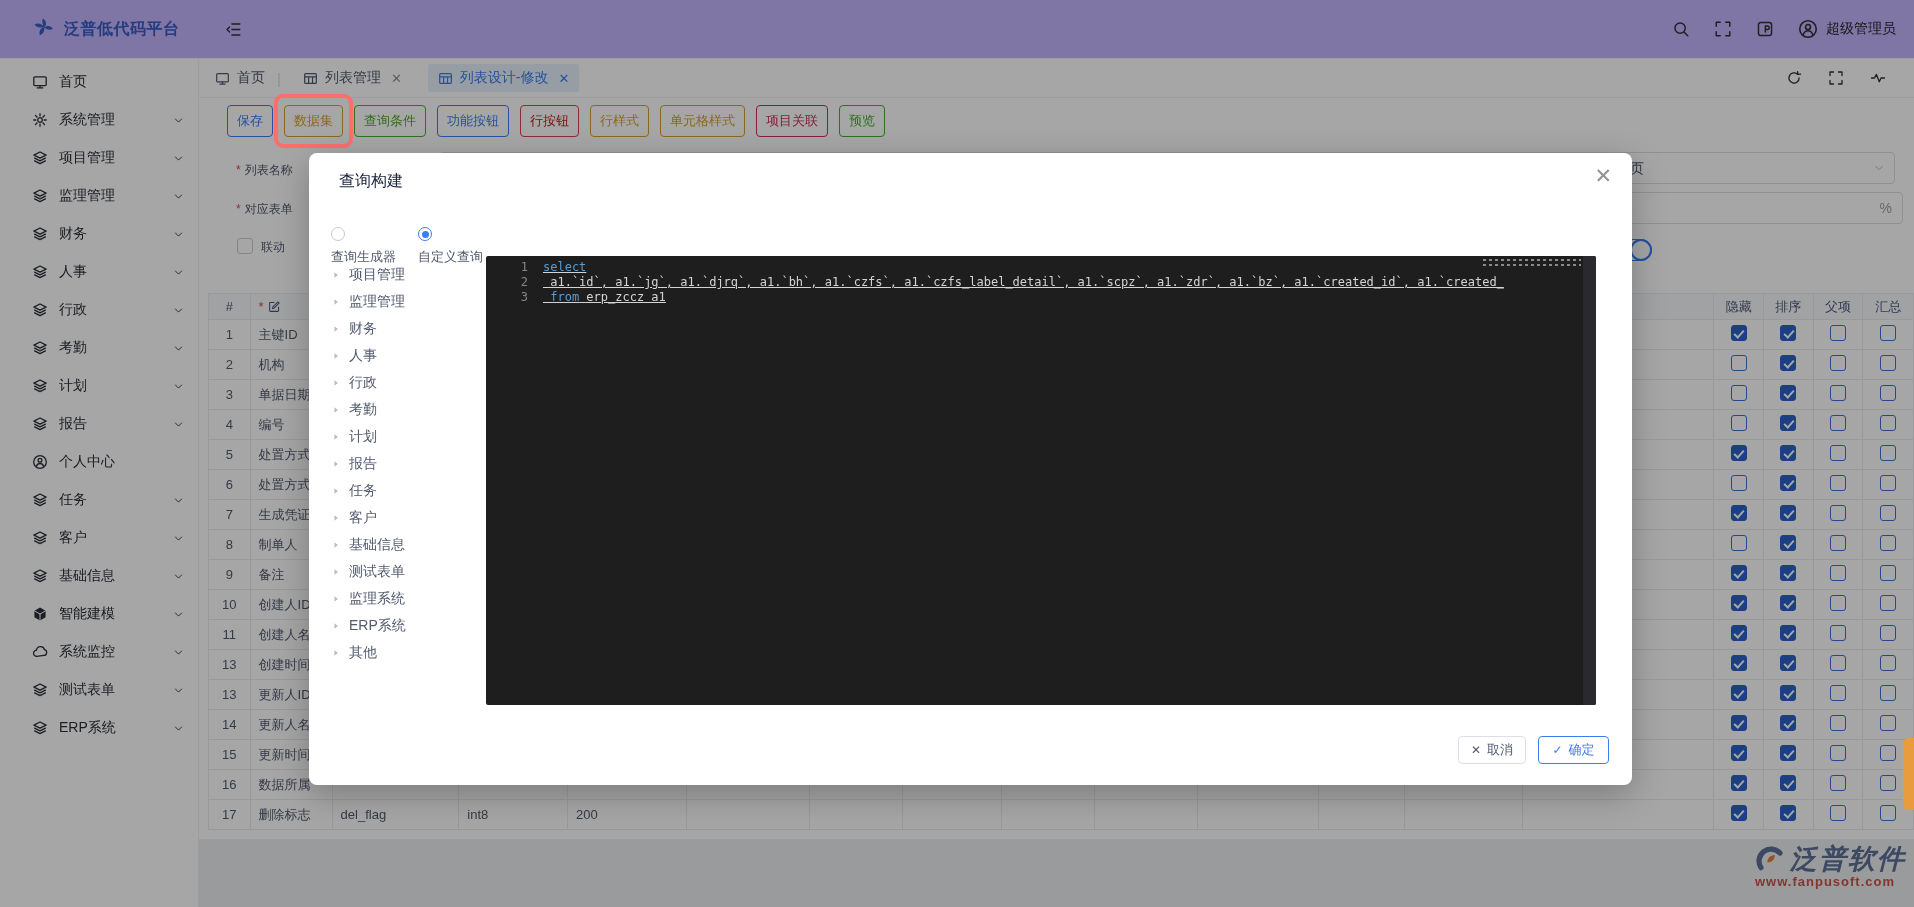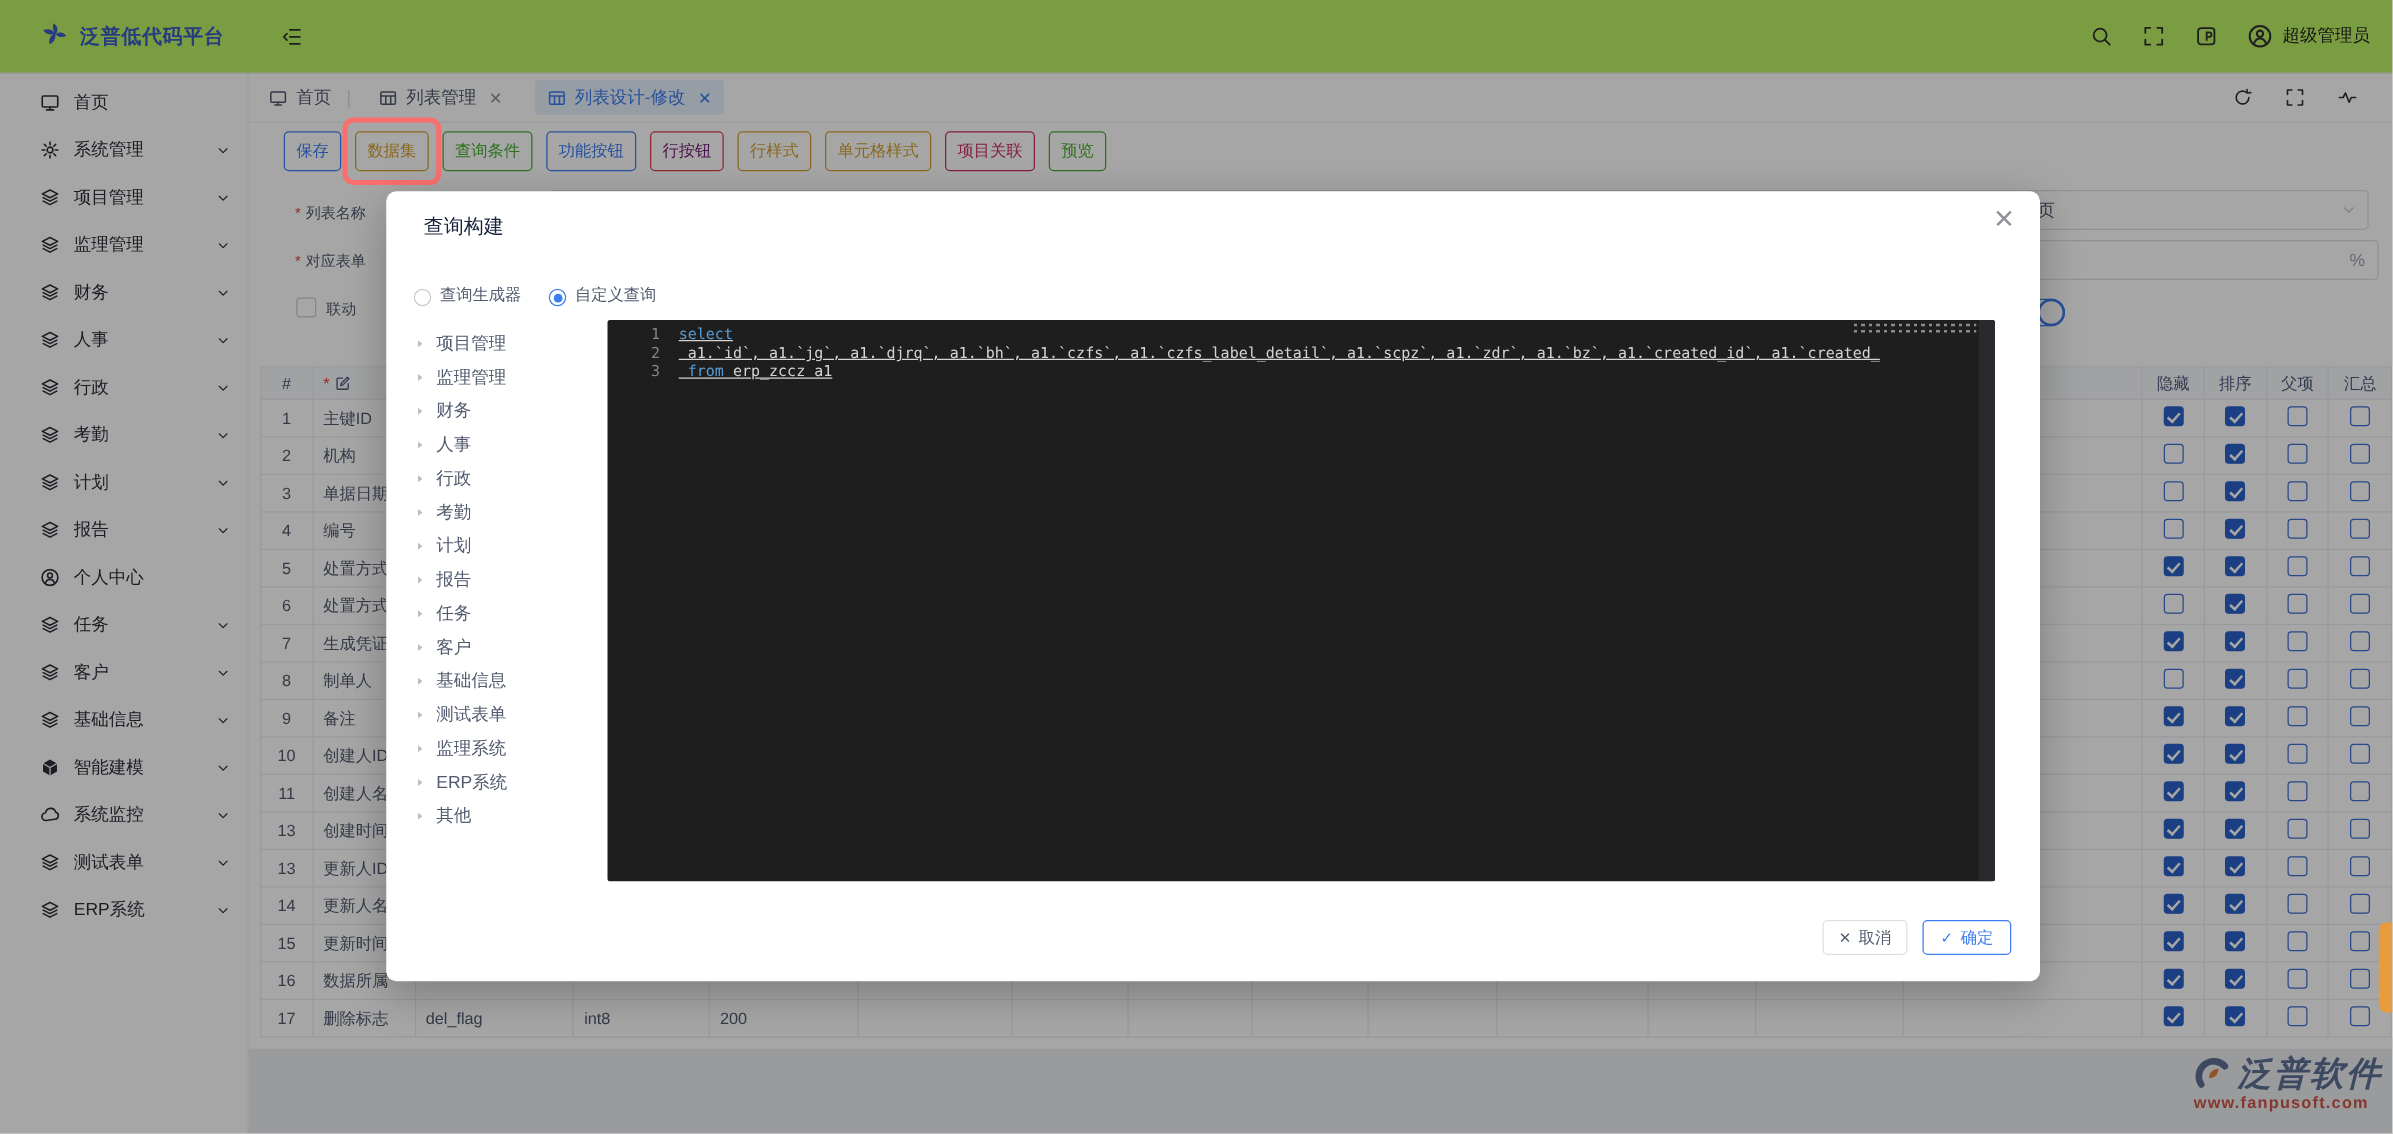--- a/index.html
+++ b/index.html
@@ -2,21 +2,21 @@
 <html><head>
 <meta charset="utf-8">
 <style>
   html,body{margin:0;padding:0;}
   body{width:1914px;height:907px;position:relative;overflow:hidden;background:#fff;
        font-family:"Liberation Sans",sans-serif;-webkit-font-smoothing:antialiased;}
   .ic{display:inline-flex;width:16px;height:16px;flex:none;}
   .ic svg{width:100%;height:100%;stroke:currentColor;fill:none;stroke-width:1.3;stroke-linecap:round;stroke-linejoin:round;}
 
   
-  #topbar{position:absolute;left:0;top:0;width:100%;height:59px;background:#bef264;display:flex;
+  #topbar{position:absolute;left:0;top:0;width:100%;height:59px;background:#c4b5fd;display:flex;
           align-items:center;border-bottom:1px solid #f0f1f4;box-sizing:border-box;z-index:1;}
   .logo-area{width:199px;display:flex;align-items:center;padding-left:30px;box-sizing:border-box;gap:8px;}
   .logo-ic{width:26px;height:26px;color:#3a5cc5;}
   .brand{font-size:16px;font-weight:bold;color:#3a5cc5;white-space:nowrap;letter-spacing:.5px;}
   .collapse{margin-left:26px;color:#303133;width:17px;height:17px;cursor:pointer;}
   .topbar-right{margin-left:auto;display:flex;align-items:center;gap:24px;padding-right:18px;color:#303133;}
   .topbar-right .ic{width:18px;height:18px;cursor:pointer;}
   .avatar-wrap{display:flex;align-items:center;gap:8px;cursor:pointer;}
   .username{font-size:14px;color:#262626;}
 
@@ -39,21 +39,21 @@
   .tb-tab.active .x{color:#3c7df0;}
   .tabbar-right{margin-left:auto;display:flex;gap:26px;color:#303133;padding-right:12px;}
   .tabbar-right .ic{width:16px;height:16px;cursor:pointer;}
 
   #toolbar{height:32px;padding:7px 0 0 28px;display:flex;gap:11px;}
   .btn{font-size:13px;padding:3px 9px;border-radius:4px;background:transparent;border:1px solid;cursor:pointer;
        font-family:inherit;line-height:1.2;white-space:nowrap;}
   .btn.blue{color:#3c7df0;border-color:#3c7df0}
   .btn.orange{color:#d6a031;border-color:#d6a031}
   .btn.green{color:#49ae32;border-color:#49ae32}
-  .btn.red{color:#701a75;border-color:#d9414d}
+  .btn.red{color:#b91c1c;border-color:#d9414d}
   .btn.crimson{color:#c8325f;border-color:#c8325f}
 
   
   .form-label{position:absolute;font-size:12px;color:#515a6e;white-space:nowrap;}
   .req-star{color:#e24545;margin-right:4px;}
   .sel-box{position:absolute;left:240px;top:93px;width:1456px;height:32px;background:#fff;
            border:1px solid #dcdfe6;border-radius:4px;box-sizing:border-box;}
   .sel-frag{position:absolute;left:1190px;top:0;line-height:30px;font-size:14px;color:#515a6e;}
   .sel-chev{position:absolute;right:9px;top:9px;width:12px;height:12px;color:#b4b9c2;}
   .inp-box{position:absolute;left:240px;top:133px;width:1464px;height:32px;background:#fff;
@@ -92,21 +92,21 @@
   
   #overlay{position:absolute;inset:0;background:rgba(0,0,0,.35);z-index:40;}
   #hl-ring{position:absolute;border:4px solid #fb6e6e;border-radius:9px;z-index:45;pointer-events:none;}
 
   
   #modal{position:absolute;left:309px;top:153px;width:1323px;height:632px;background:#fff;border-radius:8px;
          z-index:50;box-shadow:0 10px 34px rgba(0,0,0,.25);}
   .m-title{position:absolute;left:30px;top:18px;font-size:16px;color:#17233d;}
   .m-close{position:absolute;right:20px;top:12px;font-size:21px;color:#909399;cursor:pointer;line-height:1;}
   .m-radios{position:absolute;left:22px;top:74px;display:flex;gap:22px;align-items:center;}
-  .radio{display:flex;align-items:flex-end;gap:7px;font-size:13px;color:#515a6e;cursor:pointer;}
+  .radio{display:flex;align-items:flex-start;gap:7px;font-size:13px;color:#515a6e;cursor:pointer;flex-direction:column;}
   .rdot{width:14px;height:14px;border-radius:50%;border:1px solid #c6cad1;box-sizing:border-box;background:#fff;flex:none;}
   .radio.sel .rdot{border-color:#3c7df0;position:relative;}
   .radio.sel .rdot::after{content:"";position:absolute;inset:2.5px;background:#3c7df0;border-radius:50%;}
   .m-tree{position:absolute;left:22px;top:108px;width:152px;}
   .tree-item{display:flex;align-items:center;gap:8px;height:27px;font-size:14px;color:#515a6e;cursor:pointer;}
   .caret{width:10px;height:10px;color:#b7bcc4;}
   .caret svg *{fill:currentColor;stroke:none;}
 
   .m-editor{position:absolute;left:177px;top:103px;width:1110px;height:449px;background:#1e1e1e;
             font-family:"DejaVu Sans Mono",monospace;font-size:12px;overflow:hidden;border-radius:2px;}

